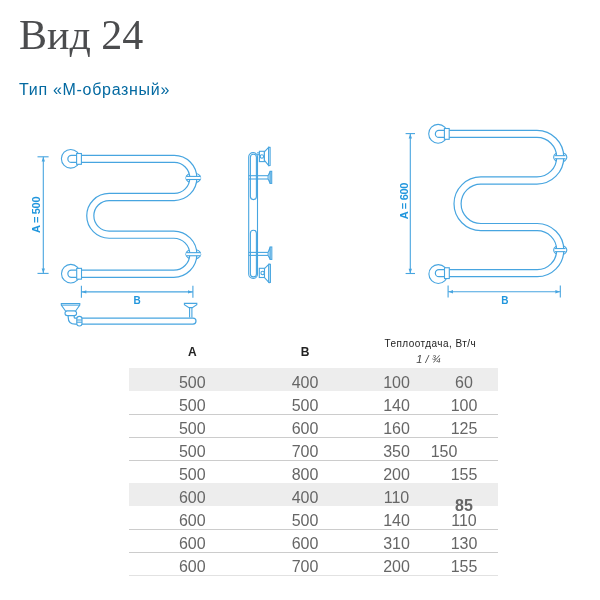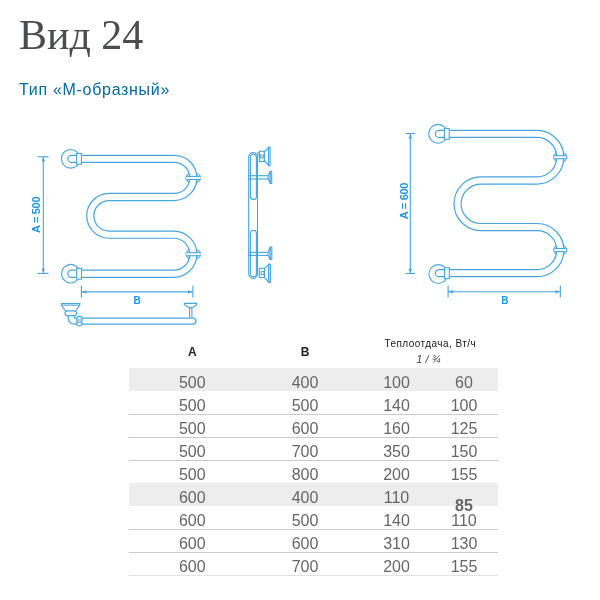--- a/index.html
+++ b/index.html
@@ -133,21 +133,21 @@
 <div class="num" style="left:305px;top:396.5px;">500</div>
 <div class="num" style="left:396.5px;top:396.5px;">140</div>
 <div class="num" style="left:464px;top:396.5px;">100</div>
   <div class="num" style="left:192.3px;top:419.5px;">500</div>
 <div class="num" style="left:305px;top:419.5px;">600</div>
 <div class="num" style="left:396.5px;top:419.5px;">160</div>
 <div class="num" style="left:464px;top:419.5px;">125</div>
   <div class="num" style="left:192.3px;top:442.5px;">500</div>
 <div class="num" style="left:305px;top:442.5px;">700</div>
 <div class="num" style="left:396.5px;top:442.5px;">350</div>
-<div class="num" style="left:464px;top:442.5px;">150</div>
+<div class="num" style="left:444px;top:442.5px;">150</div>
   <div class="num" style="left:192.3px;top:465.5px;">500</div>
 <div class="num" style="left:305px;top:465.5px;">800</div>
 <div class="num" style="left:396.5px;top:465.5px;">200</div>
 <div class="num" style="left:464px;top:465.5px;">155</div>
   <div class="num" style="left:192.3px;top:488.5px;">600</div>
 <div class="num" style="left:305px;top:488.5px;">400</div>
 <div class="num" style="left:396.5px;top:488.5px;">110</div>
 <div class="num" style="left:464px;top:497px;font-weight:bold;">85</div>
   <div class="num" style="left:192.3px;top:511.5px;">600</div>
 <div class="num" style="left:305px;top:511.5px;">500</div>

